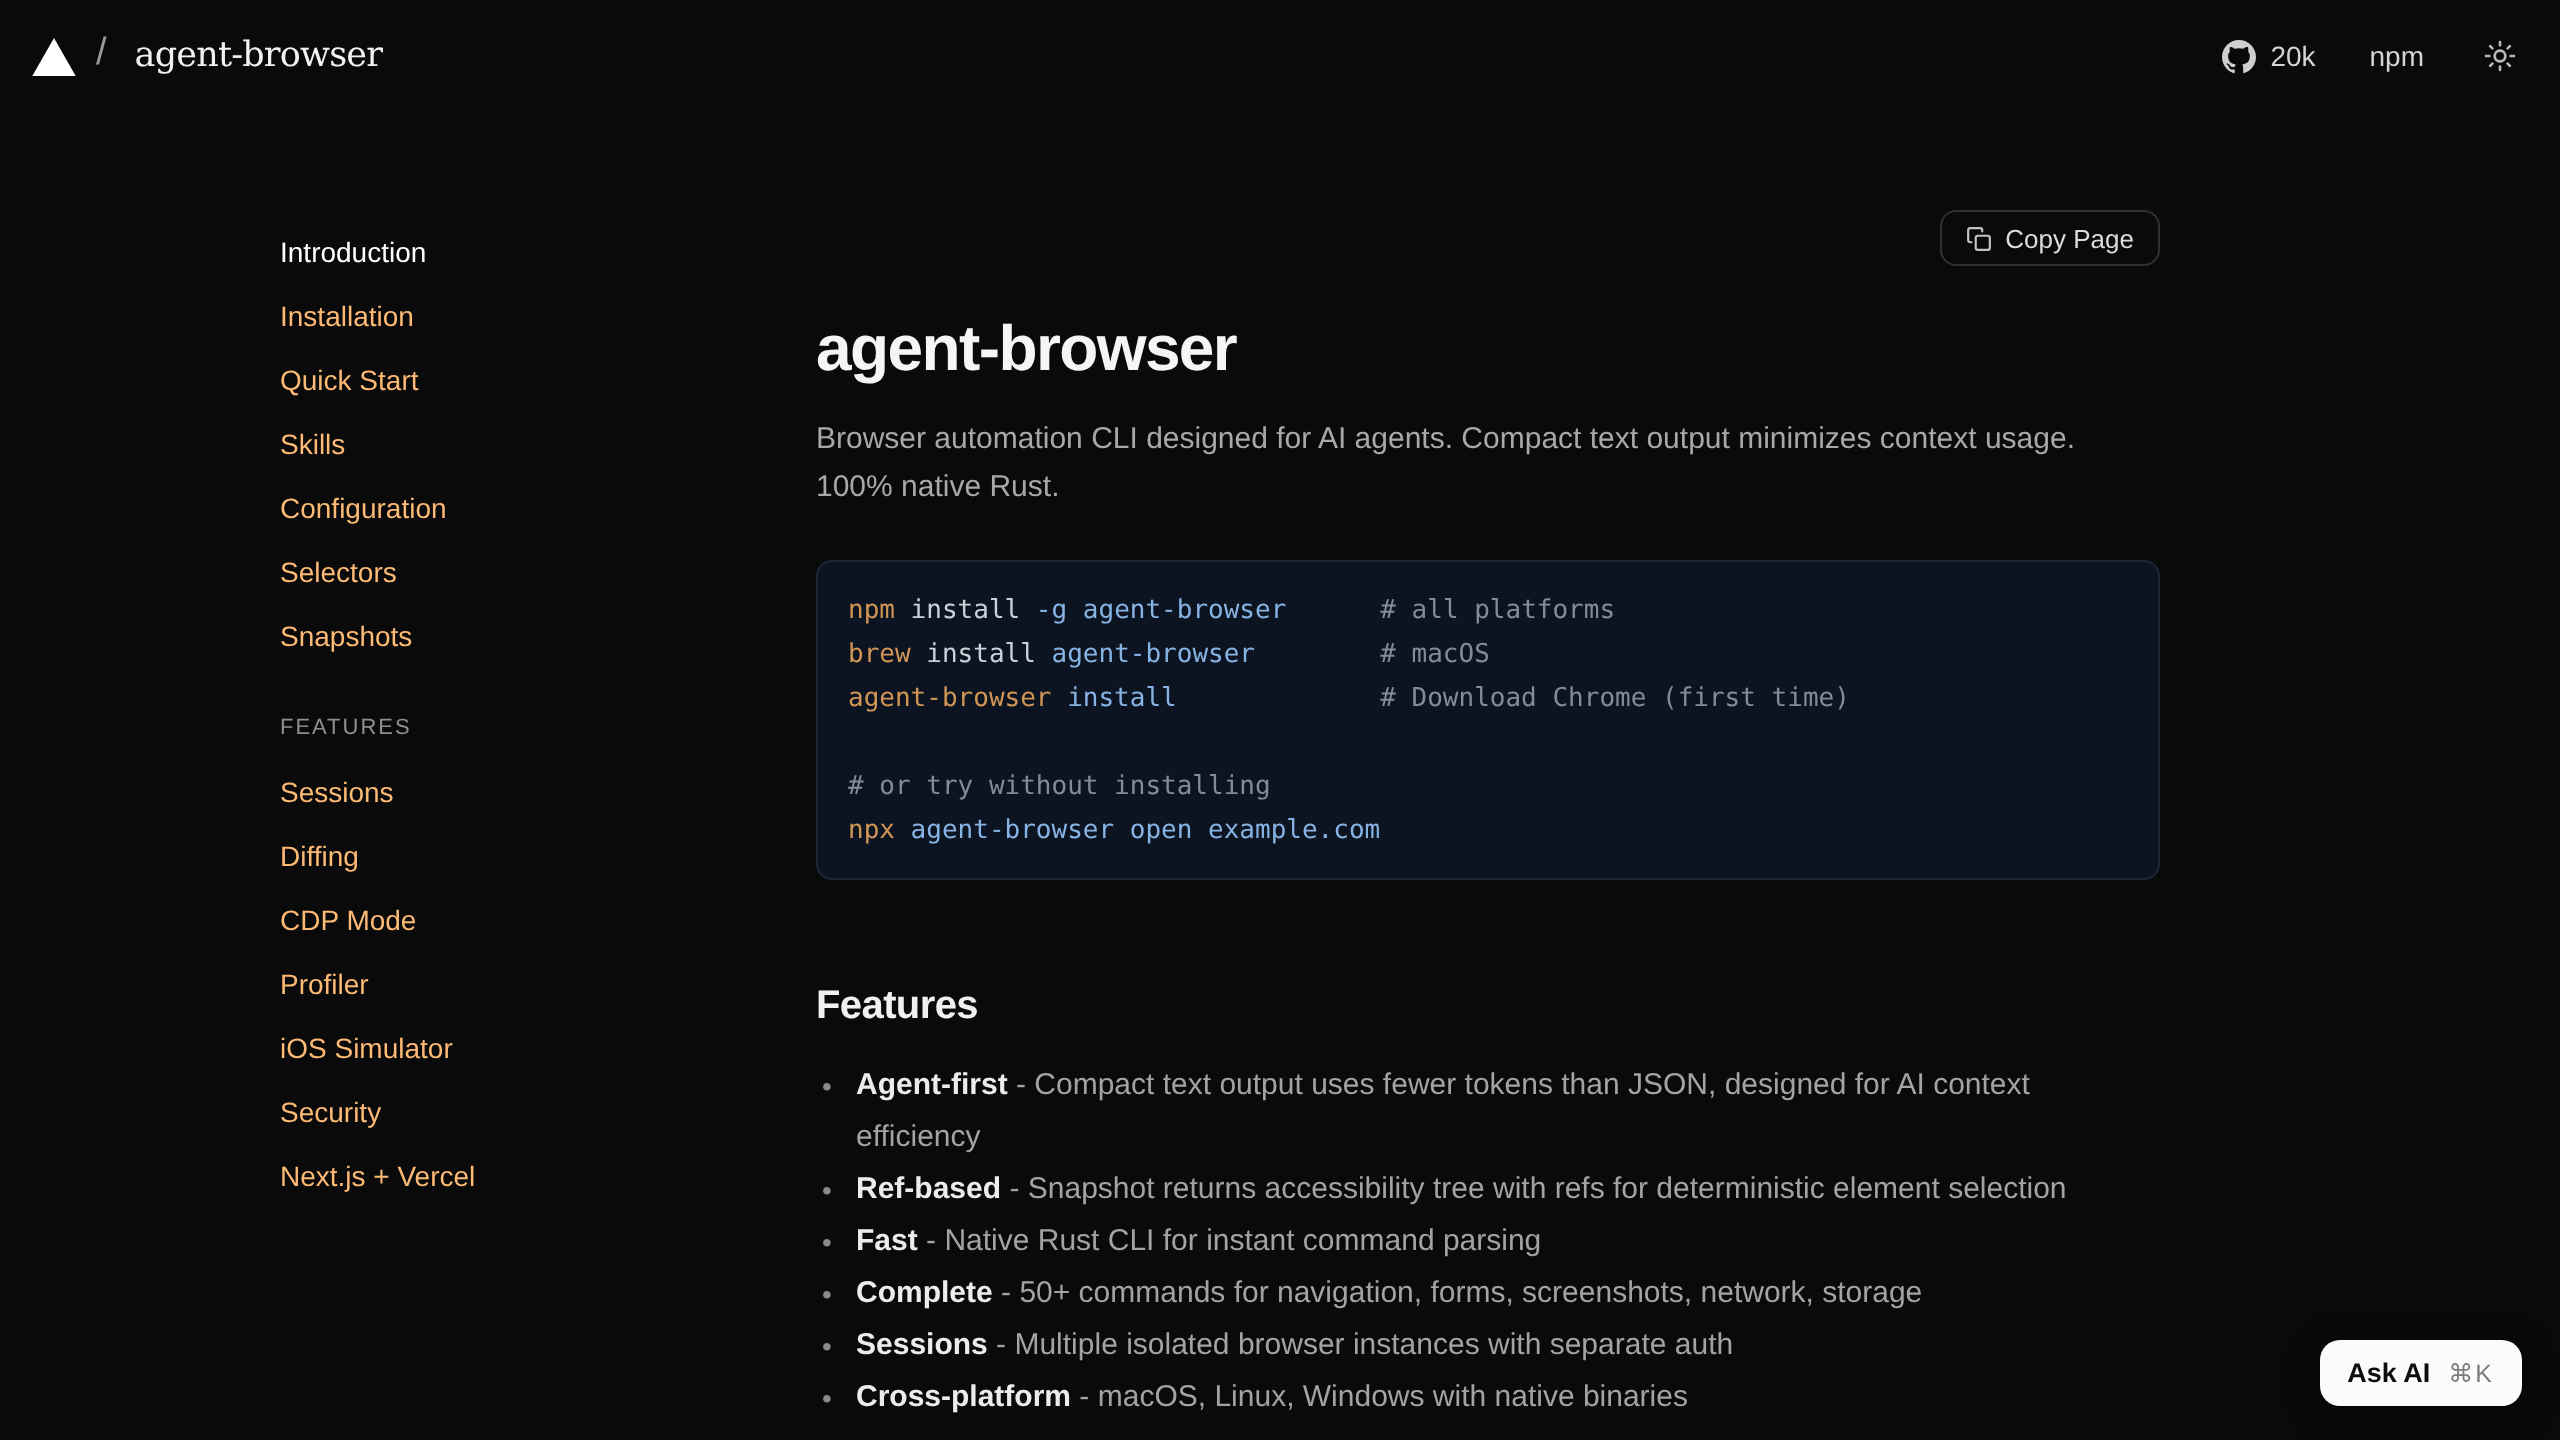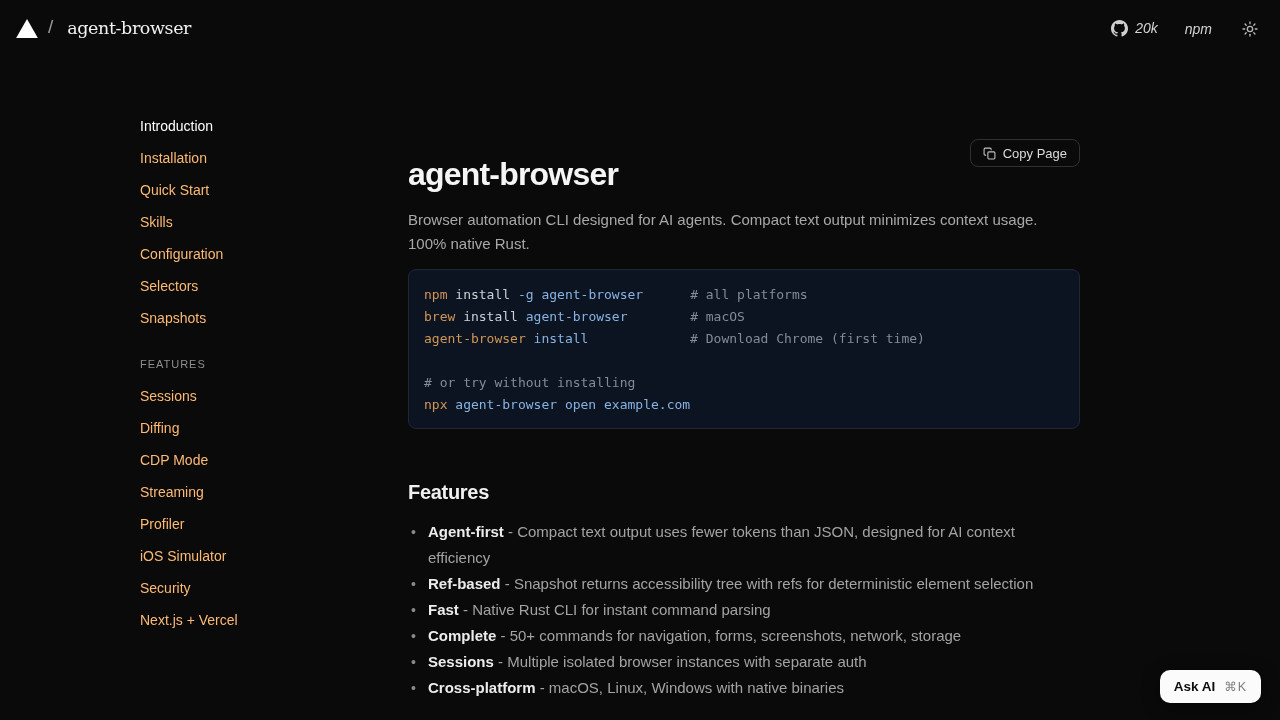--- a/index.html
+++ b/index.html
@@ -20,21 +20,21 @@
   .header-left { display:flex; align-items:center; }
   .logo-tri { width:22px; height:19px; display:block; }
   .crumb-sep {
     color:#9a9a9a; font-size:19px; font-weight:300; margin:0 14px 0 10px;
     transform:translateY(-1px);
   }
   .site-title {
     font-family:"DejaVu Serif", serif;
     font-size:17.5px; letter-spacing:-0.4px; color:#f2f2f2; font-weight:500;
   }
-  .header-right { display:flex; align-items:flex-end;font-style:italic; }
+  .header-right { display:flex; align-items:center; }
   .gh-group { display:flex; align-items:center; gap:7px; cursor:pointer; }
   .gh-icon { width:17px; height:17px; fill:#cfcfcf; }
   .gh-stars { font-size:14px; color:#d4d4d4; }
   .npm-link { font-size:14px; color:#d4d4d4; margin-left:27px; cursor:pointer; }
   .theme-btn {
     margin-left:30px; background:none; border:none; cursor:pointer;
     display:flex; align-items:center; justify-content:center;
   }
   .sun-icon { width:16px; height:16px; stroke:#b9b9b9; fill:none; stroke-width:2; stroke-linecap:round; }
 
@@ -49,34 +49,34 @@
     cursor:pointer; text-decoration:none;
   }
   .sb-item.active { color:#ffffff; font-weight:500; }
 
   
   .main { position:absolute; left:408px; top:105px; width:672px; }
   .copy-row { height:28px; display:flex; justify-content:flex-end; margin-bottom:22px; }
   .copy-btn {
     display:flex; align-items:center; gap:7px; height:28px; padding:0 12px;
     background:transparent; border:1px solid #303030; border-radius:8px;
-    color:#dcdcdc; font-size:13px; font-family:inherit; cursor:pointer;margin-top:34px;
+    color:#dcdcdc; font-size:13px; font-family:inherit; cursor:pointer;
   }
   .copy-icon { width:13px; height:13px; stroke:#c3c3c3; fill:none; stroke-width:2; stroke-linejoin:round; stroke-linecap:round; }
 
   .page-title {
     font-size:32px; font-weight:700; letter-spacing:-0.8px; color:#f5f5f5;
     line-height:39px;
   }
   .page-sub {
     margin-top:14px; font-size:15px; line-height:23.5px; color:#a8a8a8;
   }
 
   .code-block {
-    margin-top:14px; width:672px; height:160px;
+    margin-top:25px; width:672px; height:160px;
     background: var(--c-code-bg, #0d1421);
     border:1px solid #1f2737; border-radius:8px;
     padding:14px 15px; overflow:hidden;
   }
   .code-line {
     font-family:"DejaVu Sans Mono", monospace;
     font-size:13px; line-height:22px; white-space:pre;
   }
   .tok-cmd     { color: var(--c-cmd, #d19555); }
   .tok-arg     { color: var(--c-arg, #86b3e3); }
@@ -149,21 +149,20 @@
     <a class="sb-item">Installation</a>
     <a class="sb-item">Quick Start</a>
     <a class="sb-item">Skills</a>
     <a class="sb-item">Configuration</a>
     <a class="sb-item">Selectors</a>
     <a class="sb-item">Snapshots</a>
     <div class="sb-heading">FEATURES</div>
     <a class="sb-item">Sessions</a>
     <a class="sb-item">Diffing</a>
     <a class="sb-item">CDP Mode</a>
-    <a class="sb-item">Streaming</a>
     <a class="sb-item">Profiler</a>
     <a class="sb-item">iOS Simulator</a>
     <a class="sb-item">Security</a>
     <a class="sb-item">Next.js + Vercel</a>
   </nav>
 
 <main class="main">
   <div class="copy-row">
     <button class="copy-btn">
       <svg class="copy-icon" viewBox="0 0 24 24">

